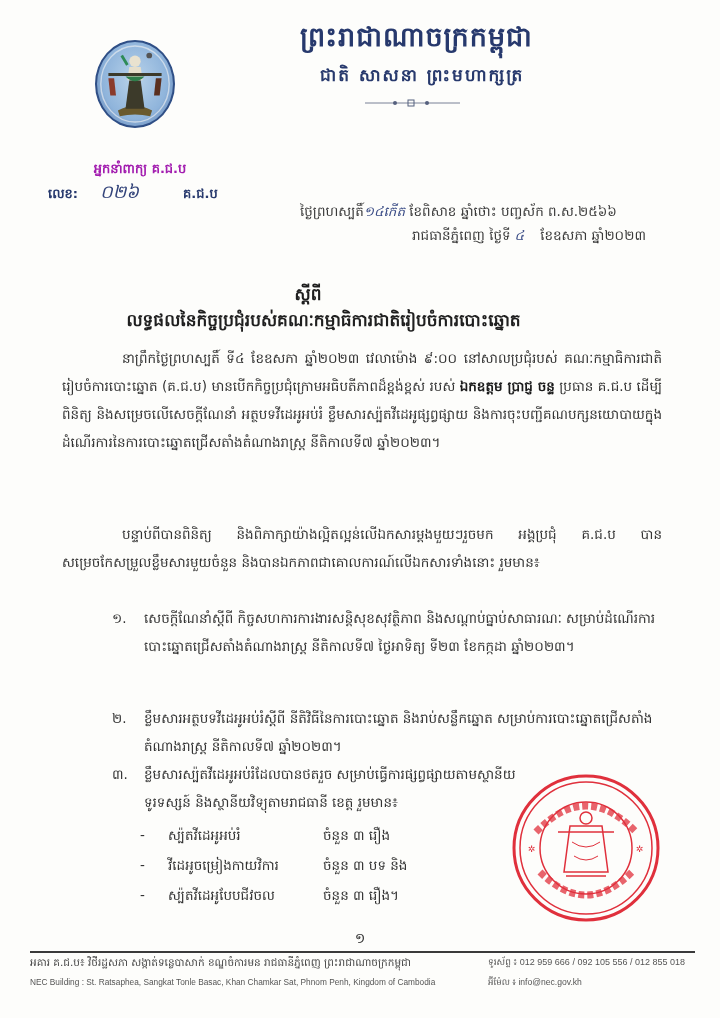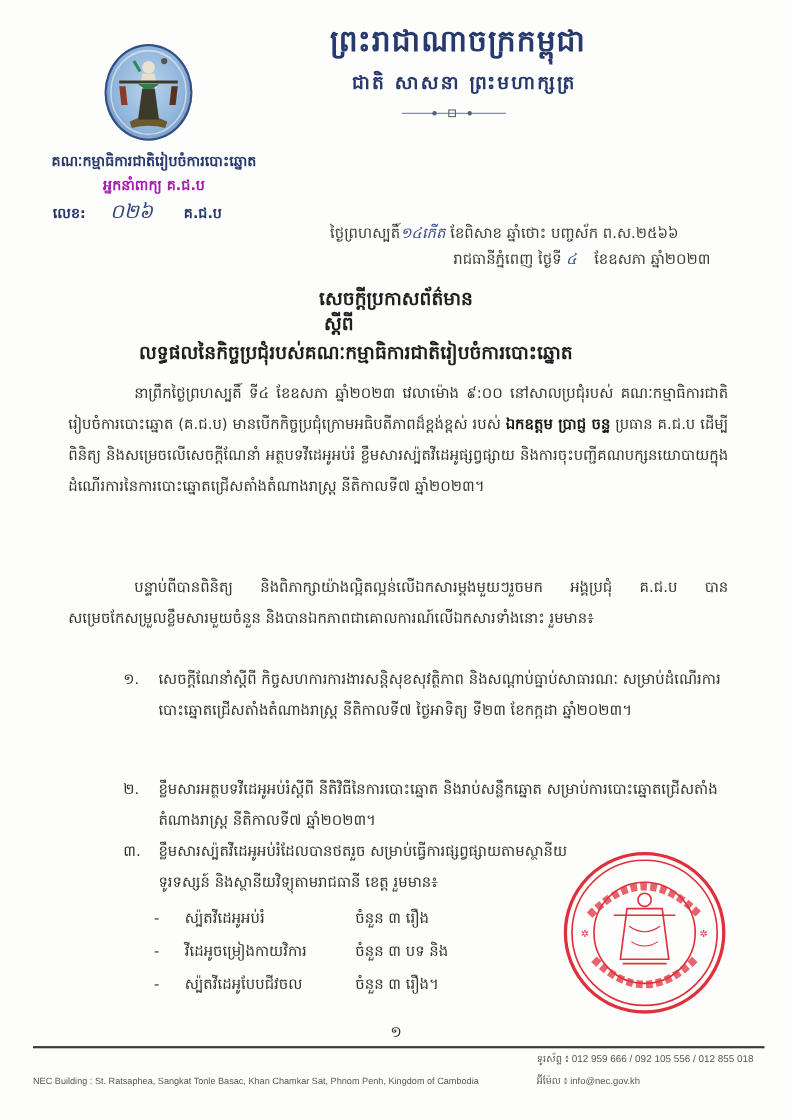--- a/index.html
+++ b/index.html
@@ -29,21 +29,21 @@
   .ornament { left: 365px; top: 98px; width: 95px; height: 10px; }
   .org-name {
     left: 10px; top: 138px; width: 260px; text-align: center; font-size: 13px;
     font-weight: bold; color: #27396d; white-space: nowrap;
   }
   .org-unit {
     left: 10px; top: 160px; width: 260px; text-align: center; font-size: 13px;
     font-weight: bold; color: #a21caf;
   }
   .ref-line { left: 48px; top: 180px; font-size: 13px; color: #27396d; font-weight: bold; white-space: nowrap; }
-  .ref-line .num { font-family: "DejaVu Serif", serif; font-weight: normal; font-size: 18px; margin: 0 28px 0 22px; font-style: italic; color: #33447a; }
+  .ref-line .num { font-family: "DejaVu Serif", serif; font-weight: normal; font-size: 18px; margin: 0 44px 0 22px; font-style: italic; color: #33447a; }
   .date-lunar { left: 300px; top: 203px; font-size: 13.5px; color: #3a3a3a; white-space: nowrap; }
   .date-lunar .hand { color: #3a4c86; font-style: italic; }
   .date-solar { left: 412px; top: 227px; font-size: 13.5px; color: #3a3a3a; white-space: nowrap; }
   .date-solar .day { font-style: italic; color: #3a4c86; margin: 0 16px 0 4px; }
 
   
   .title1 { left: 0; width: 720px; top: 260px; text-align: center; font-size: 17px; font-weight: bold; color: #1f1f1f; }
   .title2 { left: 0; width: 616px; top: 283px; text-align: center; font-size: 17px; font-weight: bold; color: #1f1f1f; }
   .title3 { left: 0; width: 647px; top: 309px; text-align: center; font-size: 17px; font-weight: bold; color: #1f1f1f; }
 
@@ -102,35 +102,33 @@
 
   <div class="abs kingdom">ព្រះរាជាណាចក្រកម្ពុជា</div>
   <div class="abs motto">ជាតិ សាសនា ព្រះមហាក្សត្រ</div>
   <svg class="abs ornament" viewBox="0 0 95 10">
     <line x1="0" y1="5" x2="95" y2="5" stroke="#55607e" stroke-width="0.8"></line>
     <circle cx="30" cy="5" r="2" fill="#55607e"></circle>
     <rect x="43" y="2" width="6" height="6" fill="none" stroke="#55607e"></rect>
     <circle cx="62" cy="5" r="2" fill="#55607e"></circle>
   </svg>
 
-  <div class="abs org-name">គណៈកម្មាធិការជាតិរៀបចំការបោះឆ្នោត</div>
   <div class="abs org-unit">អ្នកនាំពាក្យ គ.ជ.ប</div>
   <div class="abs ref-line">
     <span>លេខ:</span><span class="num">០២៦</span><span>គ.ជ.ប</span>
   </div>
 
   <div class="abs date-lunar">
     <span>ថ្ងៃព្រហស្បតិ៍</span><span class="hand">១៤កើត</span>
     <span>ខែពិសាខ ឆ្នាំថោះ បញ្ចស័ក ព.ស.២៥៦៦</span>
   </div>
   <div class="abs date-solar">
     <span>រាជធានីភ្នំពេញ ថ្ងៃទី</span><span class="day">៤</span><span>ខែឧសភា ឆ្នាំ២០២៣</span>
   </div>
 
-  <div class="abs title1">សេចក្តីប្រកាសព័ត៌មាន</div>
   <div class="abs title2">ស្តីពី</div>
   <div class="abs title3">លទ្ធផលនៃកិច្ចប្រជុំរបស់គណៈកម្មាធិការជាតិរៀបចំការបោះឆ្នោត</div>
 
   <div class="abs para p1">
     <span class="indent"></span><span>នាព្រឹកថ្ងៃព្រហស្បតិ៍ ទី៤ ខែឧសភា ឆ្នាំ២០២៣ វេលាម៉ោង ៩:០០ នៅសាលប្រជុំរបស់ គណៈកម្មាធិការជាតិរៀបចំការបោះឆ្នោត (គ.ជ.ប) មានបើកកិច្ចប្រជុំក្រោមអធិបតីភាពដ៏ខ្ពង់ខ្ពស់ របស់</span>
     <b>ឯកឧត្តម ប្រាជ្ញ ចន្ទ</b>
     <span>ប្រធាន គ.ជ.ប ដើម្បីពិនិត្យ និងសម្រេចលើសេចក្តីណែនាំ អត្ថបទវីដេអូអប់រំ ខ្លឹមសារស្ប៉តវីដេអូផ្សព្វផ្សាយ និងការចុះបញ្ជីគណបក្សនយោបាយក្នុងដំណើរការនៃការបោះឆ្នោតជ្រើសតាំងតំណាងរាស្ត្រ នីតិកាលទី៧ ឆ្នាំ២០២៣។</span>
   </div>
 
   <div class="abs para p2">
@@ -184,20 +182,21 @@
     <text x="18" y="80" font-size="9" fill="#e0303c">✲</text>
     <text x="126" y="80" font-size="9" fill="#e0303c">✲</text>
     <path d="M60 54 L92 54 L98 100 L54 100 Z" fill="none" stroke="#e0303c" stroke-width="1.5"></path>
     <circle cx="76" cy="46" r="6" fill="none" stroke="#e0303c" stroke-width="1.5"></circle>
     <path d="M48 60 L104 60 M56 104 L96 104" stroke="#e0303c" stroke-width="1.5"></path>
     <path d="M62 70 Q76 80 90 70 M64 84 Q76 92 88 84" fill="none" stroke="#e0303c" stroke-width="1"></path>
   </svg>
 
   <div class="abs page-num">១</div>
   <div class="abs rule"></div>
+  <div class="abs foot-km">អគារ គ.ជ.ប៖ វិថីរដ្ឋសភា សង្កាត់ទន្លេបាសាក់ ខណ្ឌចំការមន រាជធានីភ្នំពេញ ព្រះរាជាណាចក្រកម្ពុជា</div>
   <div class="abs foot-en">NEC Building : St. Ratsaphea, Sangkat Tonle Basac, Khan Chamkar Sat, Phnom Penh, Kingdom of Cambodia</div>
   <div class="abs foot-phone">
     <span>ទូរស័ព្ទ ៖</span>
     <span>012 959 666 / 092 105 556 / 012 855 018</span>
   </div>
   <div class="abs foot-mail">
     <span>អ៊ីម៉ែល ៖</span>
     <span>info@nec.gov.kh</span>
   </div>
 </div>

